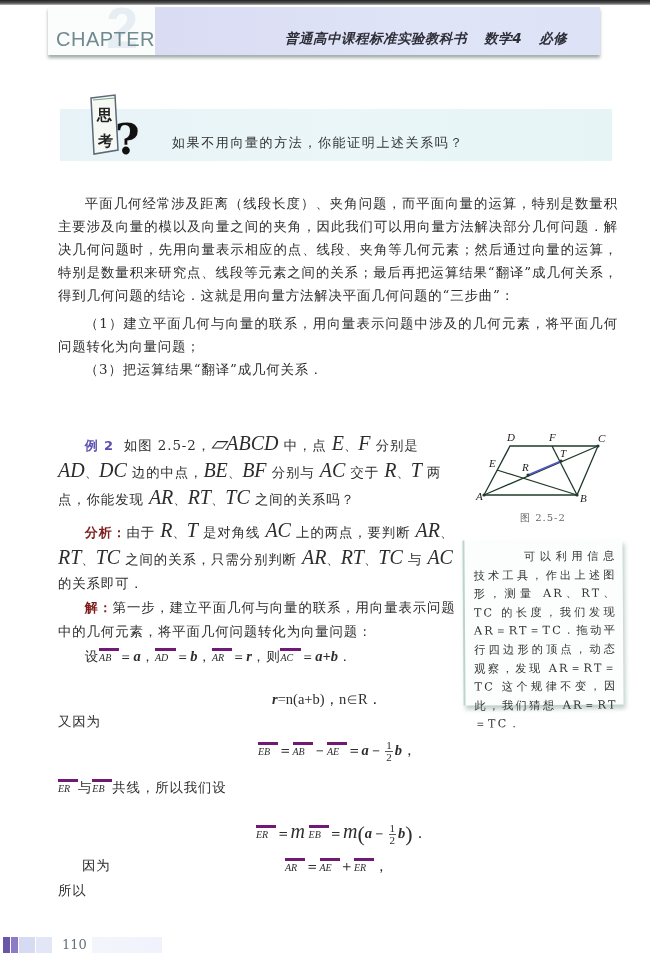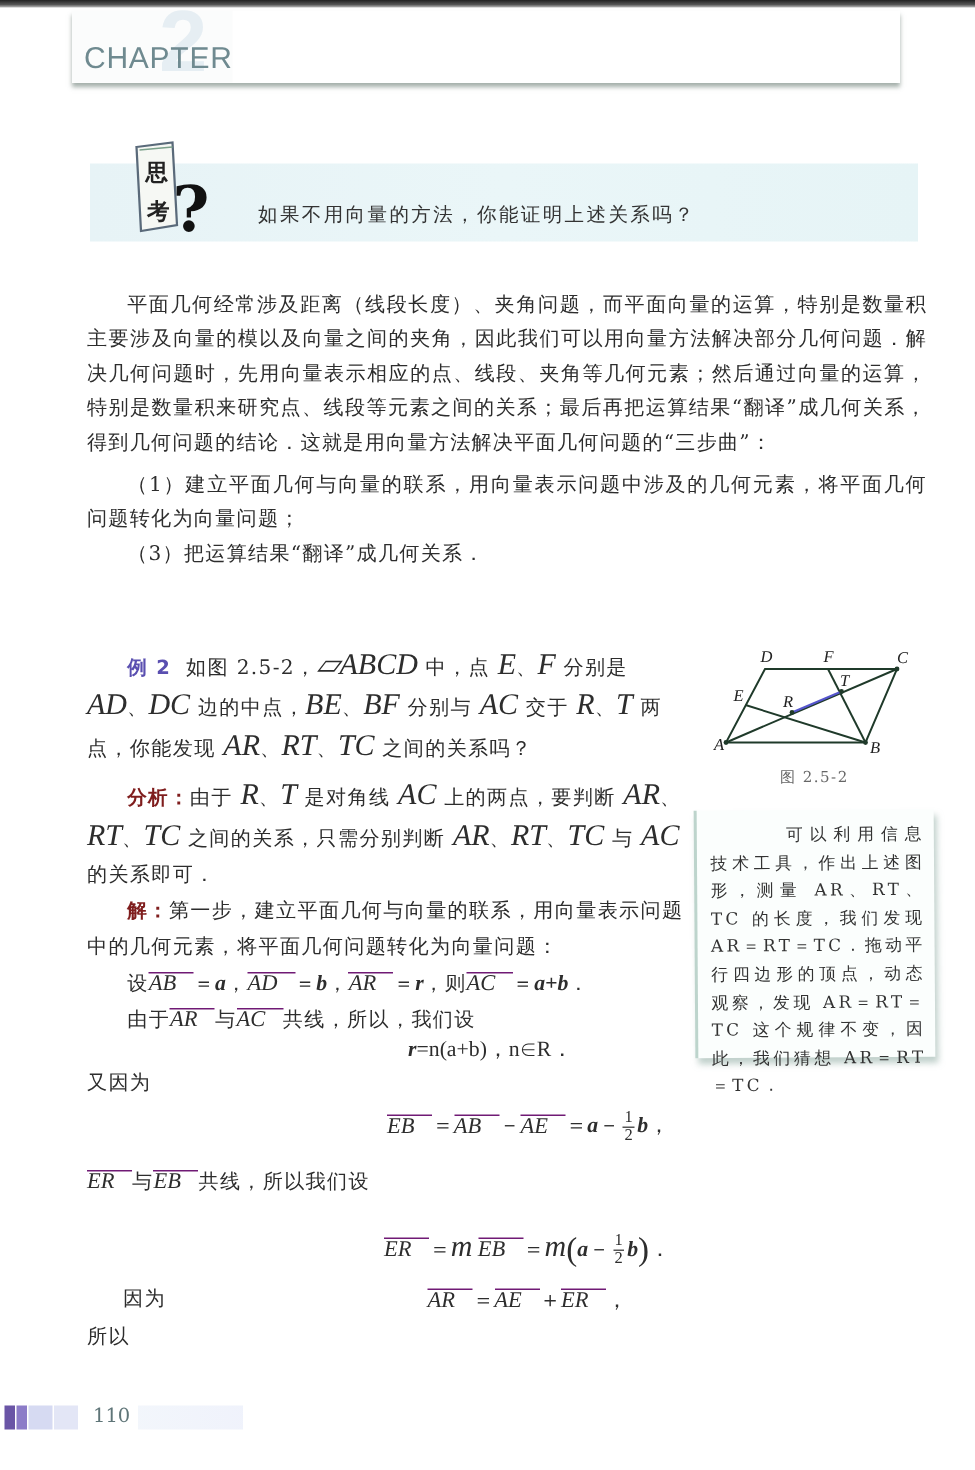--- a/index.html
+++ b/index.html
@@ -33,22 +33,22 @@
   .p-main { top: 192px; }
   .indent { text-indent: 2em; }
   .steps { top: 312px; }
 
   .ex-block { position: absolute; left: 58px; top: 431px; width: 400px; font-size: 13.4px;
     line-height: 24px; letter-spacing: 0.9px; color: #2d2d2d; }
   .ex-label { color: #5a4fb0; font-family: "DejaVu Sans", sans-serif; font-weight: bold; font-size: 13px; margin-right: 10px; }
   .kw { color: #7f1d1d; font-family: "DejaVu Sans", sans-serif; font-weight: bold; font-size: 13px; }
   i.v { font-family: "Liberation Serif", serif; font-style: italic; font-size: 20px; letter-spacing: 0; }
   b.vb { font-family: "Liberation Serif", serif; font-style: italic; font-weight: bold; font-size: 14.5px; letter-spacing: 0; }
-  .vec { font-family: "Liberation Serif", serif; font-style: italic; font-size: 15px; letter-spacing: 0;
-    border-top: 1px solid #701a75; padding-top: 0; position: relative; display: inline-block; line-height: 14px; }
+  .vec { font-family: "Liberation Serif", serif; font-style: italic; font-size: 10px; letter-spacing: 0;
+    border-top: 3px solid #701a75; padding-top: 0; position: relative; display: inline-block; line-height: 14px; }
   .vec::after { content: "⃗"; }
   .fig-caption { position: absolute; left: 520px; top: 511px; font-size: 10px; color: #666; letter-spacing: 1px; }
 
   .note-box { position: absolute; left: 463px; top: 540px; width: 160px; height: 165px;
     background: #fbfefd; border-left: 2px solid #bdd4cc;
     box-shadow: 2px 4px 4px rgba(140,170,160,0.55); transform: rotate(-0.4deg); }
   .note-text { position: absolute; left: 9px; top: 8px; width: 143px; font-size: 11.2px; line-height: 18.6px;
     letter-spacing: 2.2px; color: #333; text-align: justify; }
 
   .line { position: absolute; font-size: 13.4px; letter-spacing: 0.9px; color: #2d2d2d; white-space: nowrap; }
@@ -67,20 +67,27 @@
 </head>
 <body>
 
 <div class="top-rule"></div>
 
 <div class="chapter-bar">
   <div class="chapter-left">
     <div class="chapter-num">2</div>
     <div class="chapter-word">CHAPTER</div>
   </div>
+  <div class="chapter-right">
+    <div class="book-title">
+      <span style="margin-left:0">普通高中课程标准实验教科书</span>
+      <span>数学4</span>
+      <span>必修</span>
+    </div>
+  </div>
 </div>
 
 <div class="think-box"></div>
 <svg class="think-icon" viewBox="0 0 60 70">
   <path d="M6 6 L30 3 L33 58 L9 62 Z" fill="#f6f8f4" stroke="#5a6a7a" stroke-width="1.5"></path>
   <path d="M8 8 L30 6" stroke="#7aa08a" stroke-width="1"></path>
   <text x="12" y="28" font-size="15" font-weight="bold" fill="#222" font-family="DejaVu Serif, serif">思</text>
   <text x="13" y="54" font-size="15" font-weight="bold" fill="#222" font-family="DejaVu Serif, serif">考</text>
   <text x="30" y="62" font-size="42" font-weight="bold" fill="#111" font-family="DejaVu Serif, serif">?</text>
 </svg>
@@ -98,23 +105,20 @@
     <span class="ex-label">例 2</span><span>如图 2.5-2，</span><i class="v">▱ABCD</i><span> 中，点 </span><i class="v">E</i><span>、</span><i class="v">F</i><span> 分别是 </span><i class="v">AD</i><span>、</span><i class="v">DC</i><span> 边的中点，</span><i class="v">BE</i><span>、</span><i class="v">BF</i><span> 分别与 </span><i class="v">AC</i><span> 交于 </span><i class="v">R</i><span>、</span><i class="v">T</i><span> 两点，你能发现 </span><i class="v">AR</i><span>、</span><i class="v">RT</i><span>、</span><i class="v">TC</i><span> 之间的关系吗？</span>
   </div>
   <div style="text-indent:2em; margin-top:6px">
     <span class="kw">分析：</span><span>由于 </span><i class="v">R</i><span>、</span><i class="v">T</i><span> 是对角线 </span><i class="v">AC</i><span> 上的两点，要判断 </span><i class="v">AR</i><span>、</span><i class="v">RT</i><span>、</span><i class="v">TC</i><span> 之间的关系，只需分别判断 </span><i class="v">AR</i><span>、</span><i class="v">RT</i><span>、</span><i class="v">TC</i><span> 与 </span><i class="v">AC</i><span> 的关系即可．</span>
   </div>
   <div style="text-indent:2em">
     <span class="kw">解：</span><span>第一步，建立平面几何与向量的联系，用向量表示问题中的几何元素，将平面几何问题转化为向量问题：</span>
   </div>
   <div style="padding-left:2em">
     <span>设</span><span class="vec">AB</span>＝<b class="vb">a</b>，<span class="vec">AD</span>＝<b class="vb">b</b>，<span class="vec">AR</span>＝<b class="vb">r</b>，<span>则</span><span class="vec">AC</span>＝<b class="vb">a+b</b>．
-  </div>
-  <div style="padding-left:2em">
-    <span>由于</span><span class="vec">AR</span><span>与</span><span class="vec">AC</span><span>共线，所以，我们设</span>
   </div>
 </div>
 
 <div class="math-line" style="left:272px; top:690px;">
   <b class="vb">r</b><span>=n(a+b)，n∈R．</span>
 </div>
 
 <div class="line" style="left:58px; top:713px;">又因为</div>
 
 <div class="math-line" style="left:258px; top:740px;">

